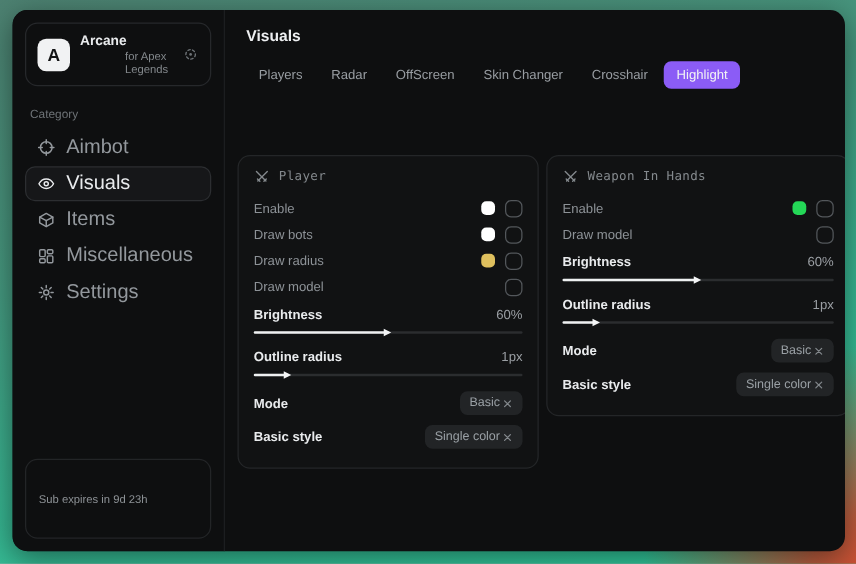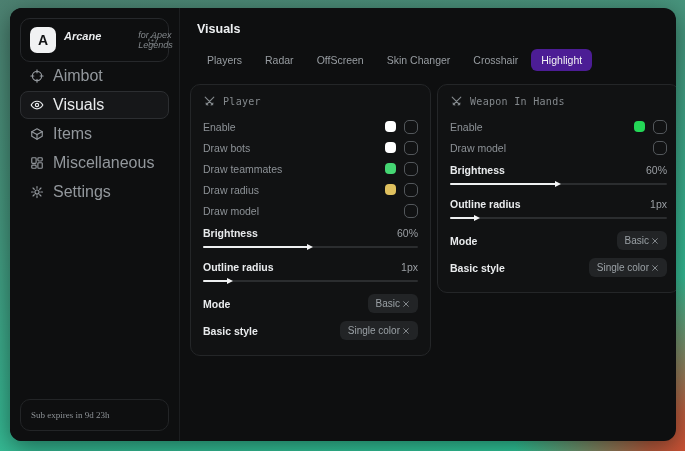--- a/index.html
+++ b/index.html
@@ -22,49 +22,50 @@
   }
   .app-card {
     border:1px solid #26282b; border-radius:10px; padding:8px 9px;
     display:flex; align-items:center; gap:8px;
   }
   .logo {
     width:26px; height:26px; border-radius:7px; background:#f1f2f3; color:#131415;
     display:flex; align-items:center; justify-content:center;
     font-weight:bold; font-size:14px; flex:0 0 26px;
   }
-  .app-meta { display:flex; gap:1px; min-width:0;font-style:italic; }
+  .app-meta { display:flex; flex-direction:column; gap:1px; min-width:0; }
   .app-name { color:#e9ebed; font-size:11px; font-weight:bold; }
   .app-sub  { color:#83888c; font-size:9px;padding-left:36px; }
   .app-card .hdr-ico { margin-left:auto; color:#6d7276; display:flex; }
   .cat-label { margin:17px 4px 7px; font-size:9.5px; color:#6e7377; }
   .nav-item {
     height:28px; display:flex; align-items:center; gap:9px; padding:0 9px;
     color:#93989d; font-size:16px; border-radius:8px; border:1px solid transparent;
     margin-bottom:1px; cursor:default;
   }
   .nav-item.active { border-color:#2c2e31; background:#161719; color:#e9ebed; }
   .nav-item svg { flex:0 0 14px; }
   .side-footer {
     margin-top:auto; border:1px solid #232527; border-radius:10px;
-    padding:8px 10px; font-family:Liberation Serif, serif;
+    padding:24px 10px; font-family:Liberation Sans, sans-serif;
     font-size:9px; color:#8d9296; line-height:1.6; white-space:nowrap;
   }
   
   .main { flex:1; padding:11px 12px 10px 10px; display:flex; flex-direction:column; }
   .page-title { color:#edeff1; font-size:12.5px; font-weight:bold; margin:3px 0 13px 7px; }
   .tabs { display:flex; align-items:center; gap:3px; margin:0 0 13px 7px; }
   .tab {
     padding:5px 10px; font-size:10.5px; color:#989da2; border-radius:6px; cursor:default;
   }
-  .tab.active { background:#4c1d95; color:#f2f3f4; }
+  .tab.active { background:#8b5cf6; color:#f2f3f4; }
   .panels { display:flex; gap:6px; align-items:flex-start; }
   .panel {
     border:1px solid #242628; border-radius:10px; background:#111213;
     padding:10px 12px 12px;
+    margin-top:40px;
   }
   .panel.left  { width:241px; }
   .panel.right { width:243px; }
   .panel-head {
     display:flex; align-items:center; gap:7px; color:#84898d;
     font-family:"DejaVu Sans Mono", monospace; font-size:10px; letter-spacing:.3px;
     margin-bottom:8px;
   }
   .row {
     height:21px; display:flex; align-items:center; justify-content:space-between;
@@ -117,20 +118,21 @@
         <span class="app-sub">for Apex Legends</span>
       </div>
       <span class="hdr-ico">
         <svg width="13" height="13" viewBox="0 0 24 24" fill="none" stroke="currentColor" stroke-width="2" stroke-linecap="round">
           <circle cx="12" cy="12" r="7" stroke-dasharray="3.5 3.5"></circle>
             <circle cx="12" cy="12" r="2" fill="currentColor" stroke="none"></circle>
         </svg>
       </span>
     </div>
 
+    <div class="cat-label">Category</div>
 
     <div class="nav-item">
       <span>
         <svg width="14" height="14" viewBox="0 0 24 24" fill="none" stroke="currentColor" stroke-width="2" stroke-linecap="round">
           <circle cx="12" cy="12" r="8"></circle>
             <path d="M12 1.5v5M12 17.5v5M1.5 12h5M17.5 12h5"></path>
         </svg>
       </span>
       <span>Aimbot</span>
     </div>
@@ -217,27 +219,20 @@
           </span>
         </div>
         <div class="row">
           <span>Draw bots</span>
           <span class="ctrls">
             <span class="swatch" style="background: rgb(255, 255, 255);"></span>
             <span class="checkbox"></span>
           </span>
         </div>
         <div class="row">
-          <span>Draw teammates</span>
-          <span class="ctrls">
-            <span class="swatch" style="background: rgb(69, 214, 115);"></span>
-            <span class="checkbox"></span>
-          </span>
-        </div>
-        <div class="row">
           <span>Draw radius</span>
           <span class="ctrls">
             <span class="swatch" style="background: rgb(223, 192, 94);"></span>
             <span class="checkbox"></span>
           </span>
         </div>
         <div class="row">
           <span>Draw model</span>
           <span class="ctrls">
             <span class="checkbox"></span>

